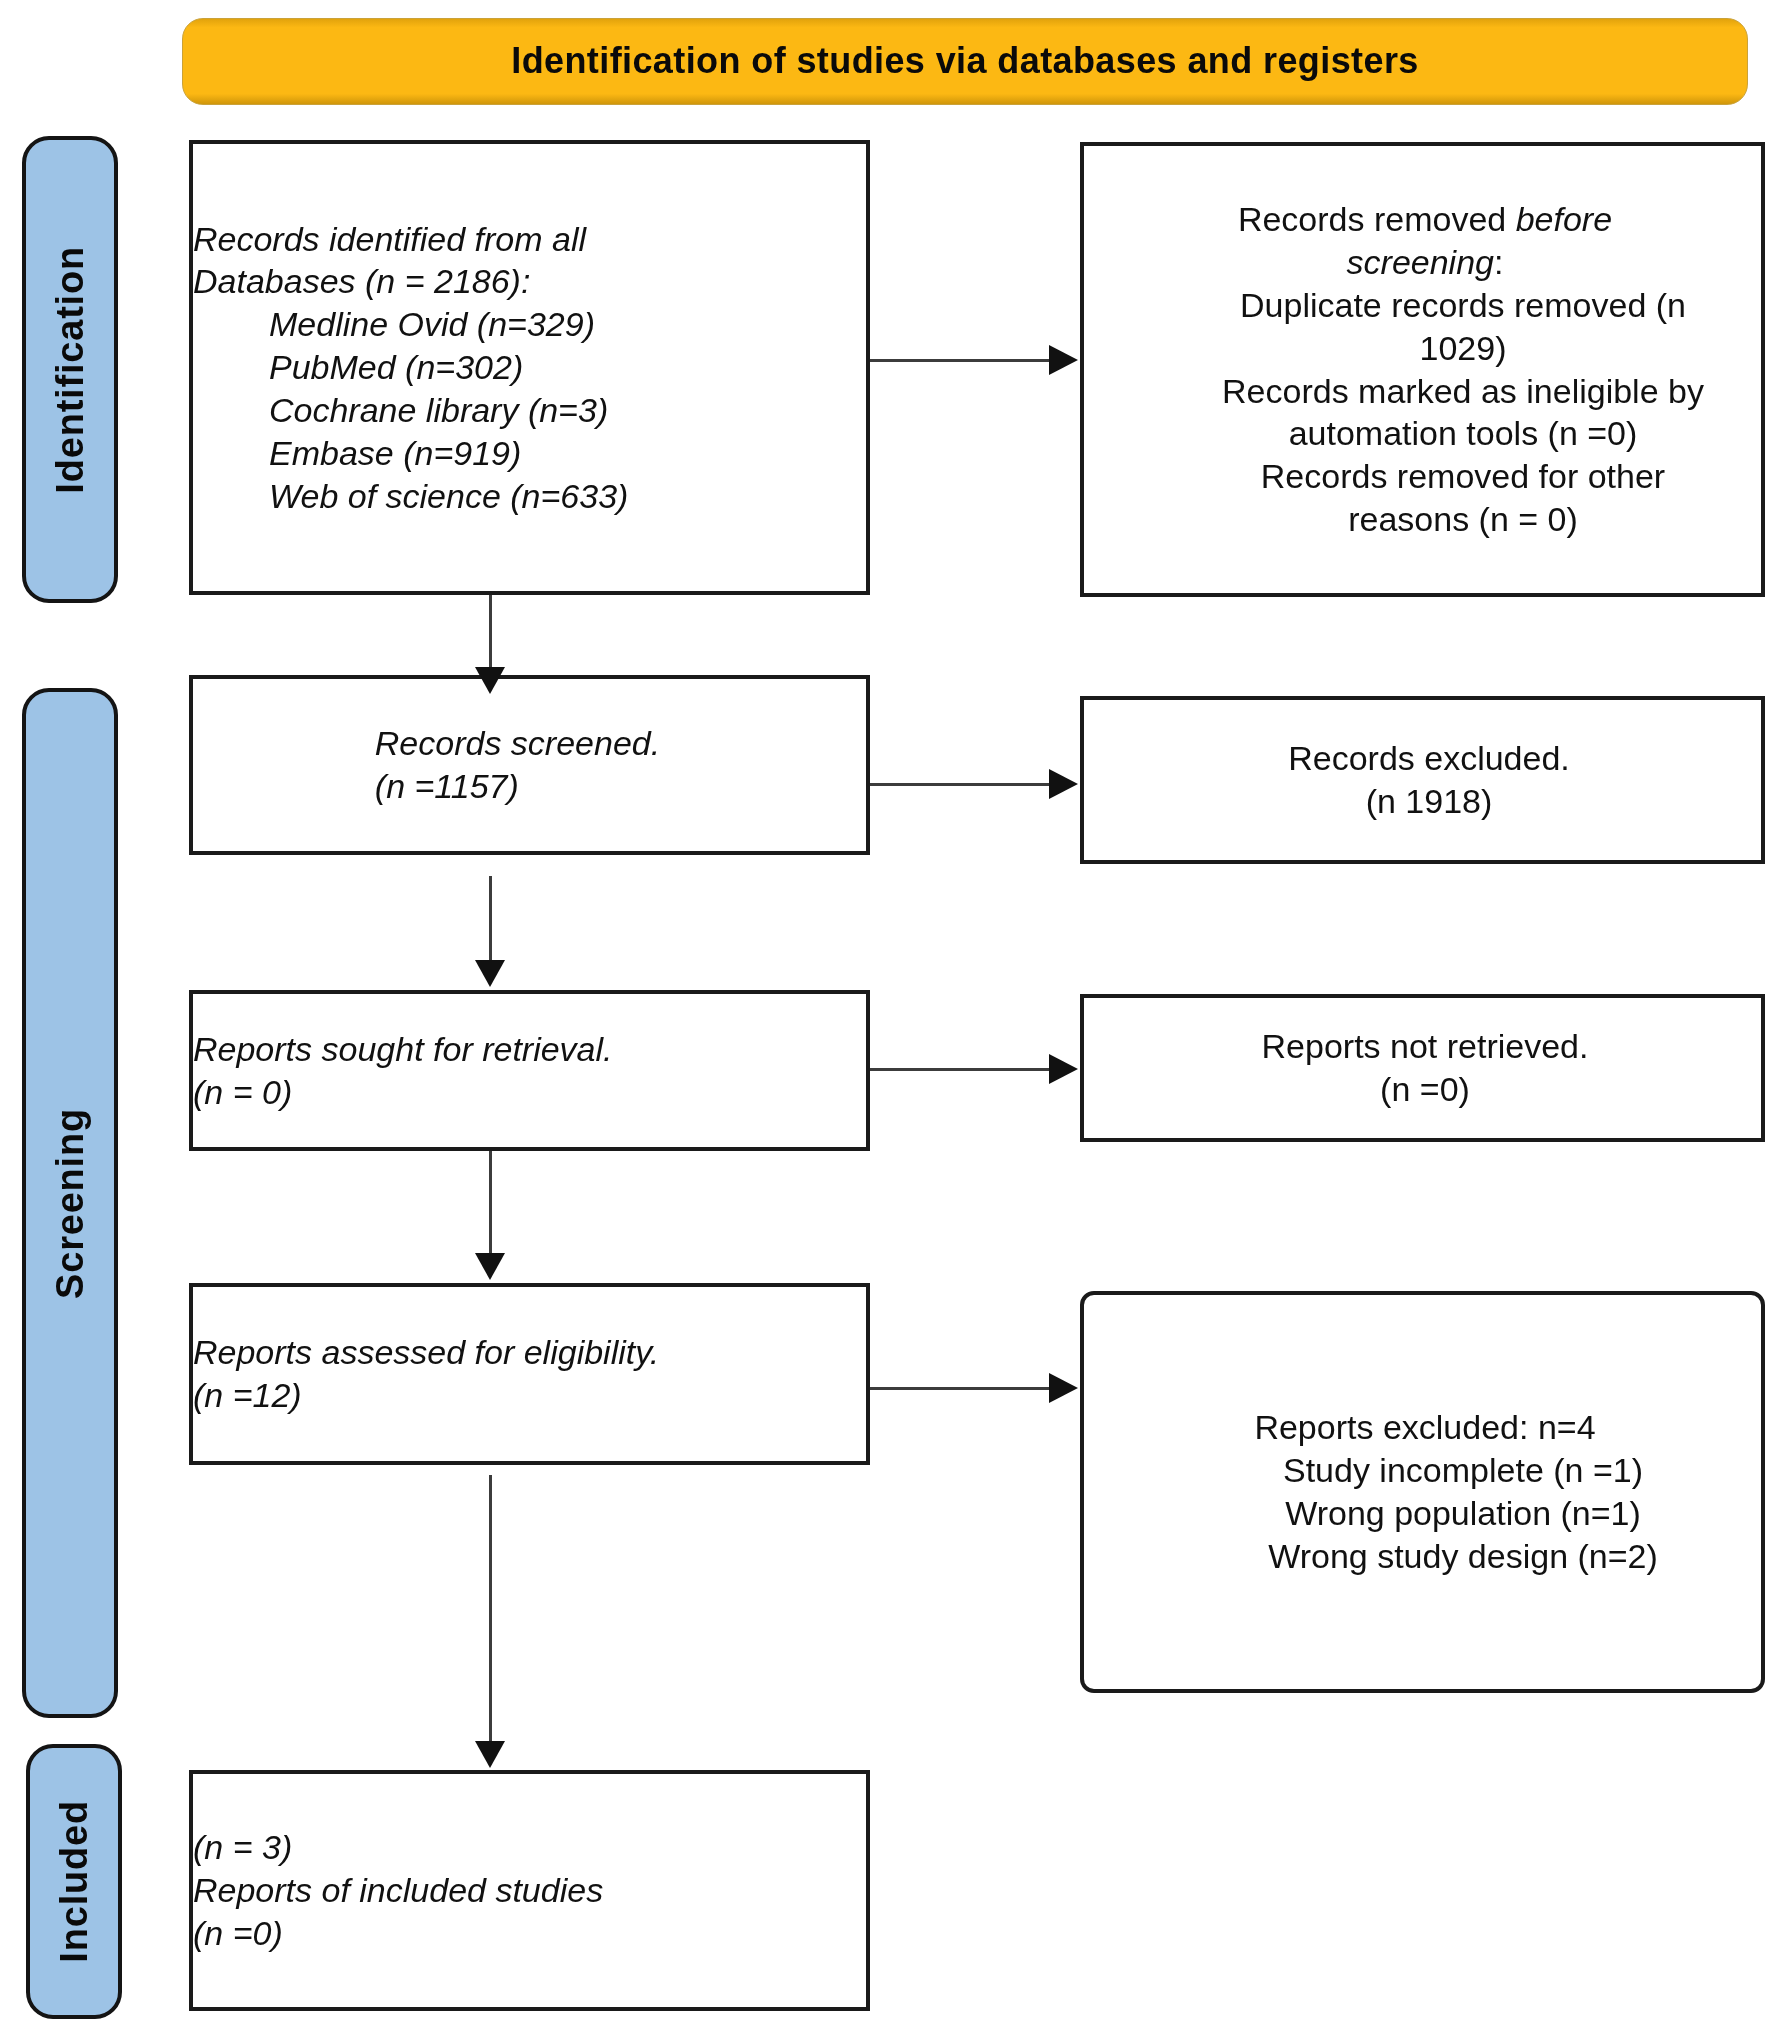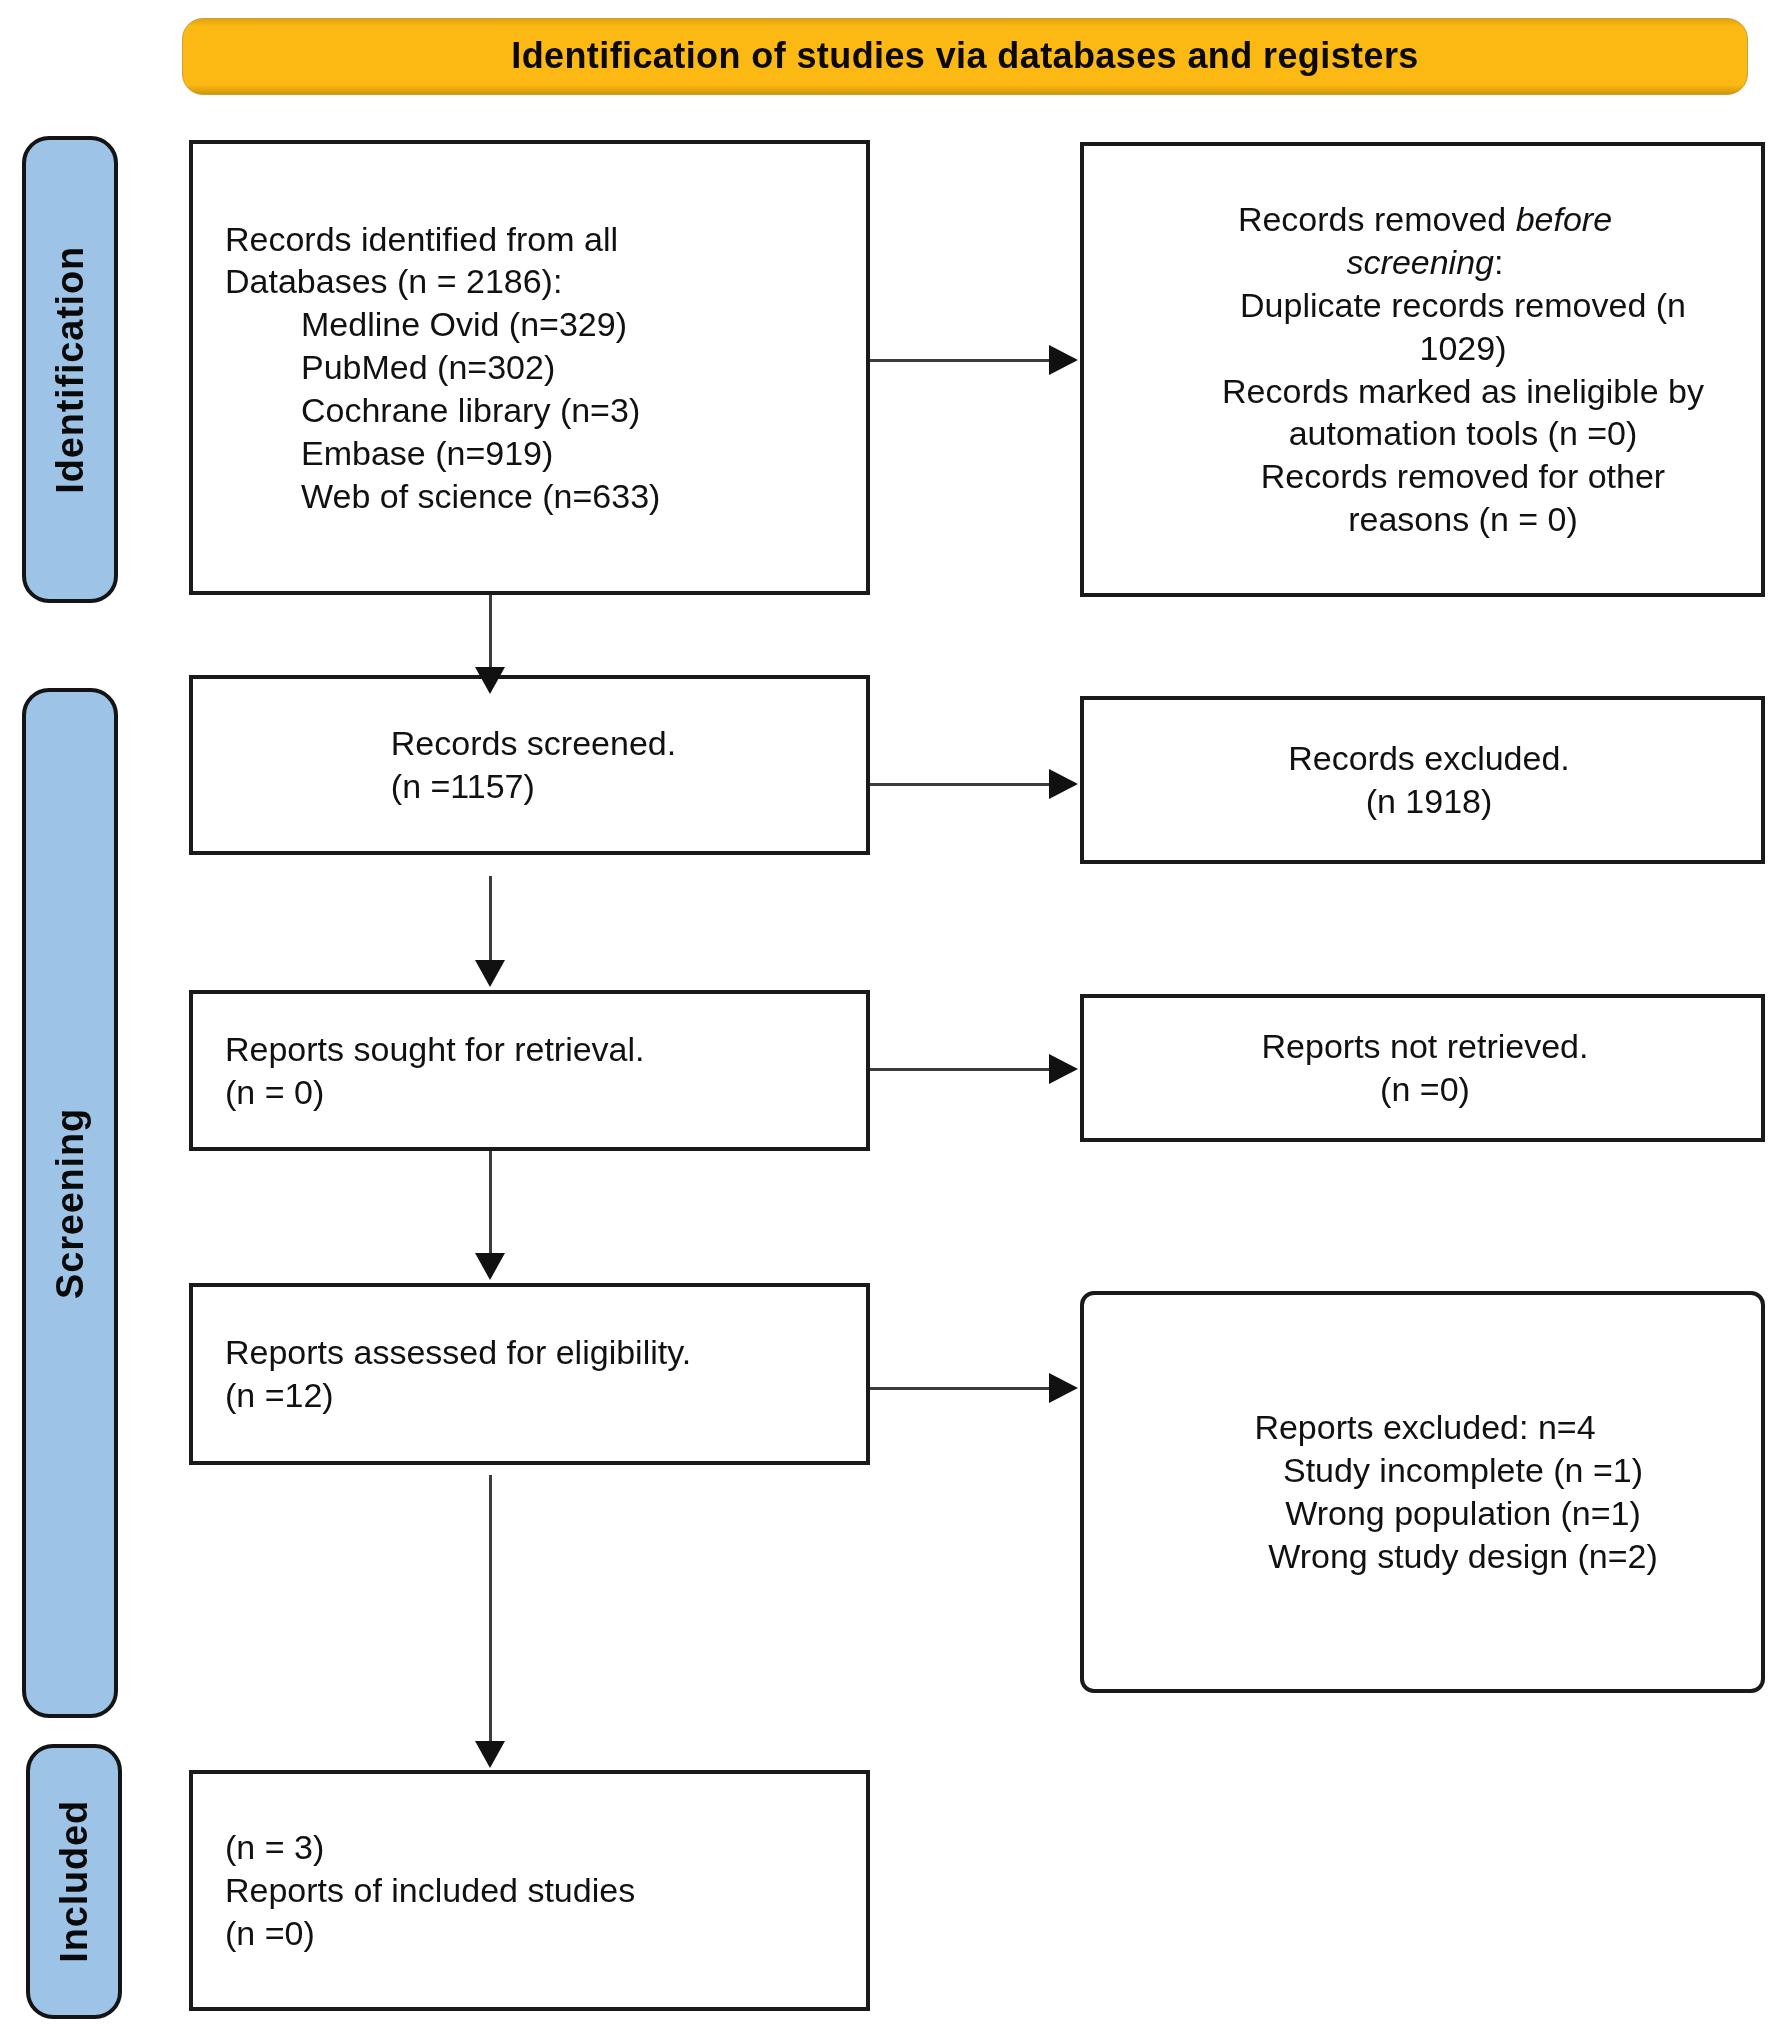--- a/index.html
+++ b/index.html
@@ -6,21 +6,21 @@
   #figure{
     position:relative;
     width:1786px;height:2041px;
     background:#ffffff;
     font-family:"Liberation Sans","DejaVu Sans",sans-serif;
     color:#111;
     overflow:hidden;
   }
   
   .banner{
-    position:absolute;left:182px;top:17.6px;width:1566px;height:77px;
+    position:absolute;left:182px;top:17.6px;width:1566px;height:87px;
     background:linear-gradient(180deg,#e2a30c 0%,#fcb813 10%,#fcb813 88%,#d0960a 100%);
     border:1.6px solid #caa23a;
     border-radius:21px;
     display:flex;align-items:center;justify-content:center;
     box-sizing:border-box;
   }
   .banner-title{
     font-size:36px;font-weight:bold;color:#0a0a0a;letter-spacing:0.4px;
   }
   
@@ -43,21 +43,21 @@
   .box{
     position:absolute;
     background:#ffffff;
     border:4px solid #1a1a1a;
     box-sizing:border-box;
     display:flex;flex-direction:column;justify-content:center;
     font-size:34px;line-height:1.26;
   }
   .col1{left:189px;width:681px;}
   .col2{left:1080px;width:685px;}
-  .box .pad{padding-left:32px;padding-right:24px;}
+  .box .pad{padding-right:24px;font-style:italic;}
   .box .pad-r{padding-left:49px;padding-right:44px;text-align:center;}
   .line{white-space:pre-wrap;}
   .indent{margin-left:76px;}
   .it{font-style:italic;}
   
   .h-arrow{
     position:absolute;height:3.2px;background:#3c3c3c;
   }
   .h-arrow::after{
     content:'';position:absolute;right:-27px;top:-13.6px;

